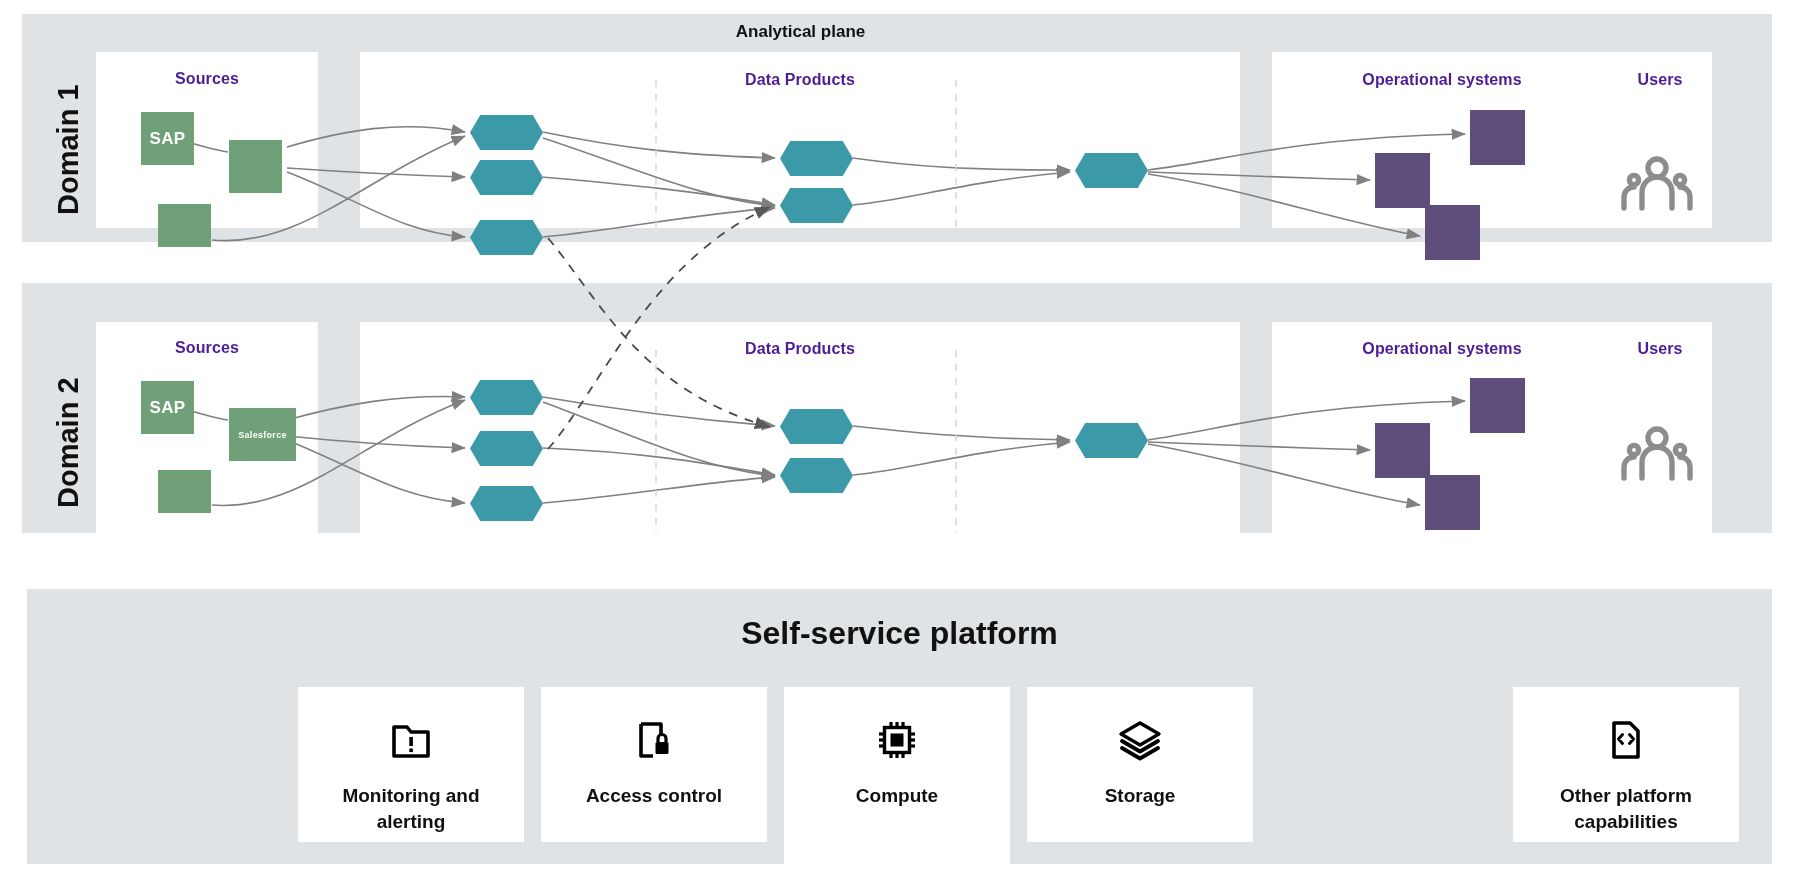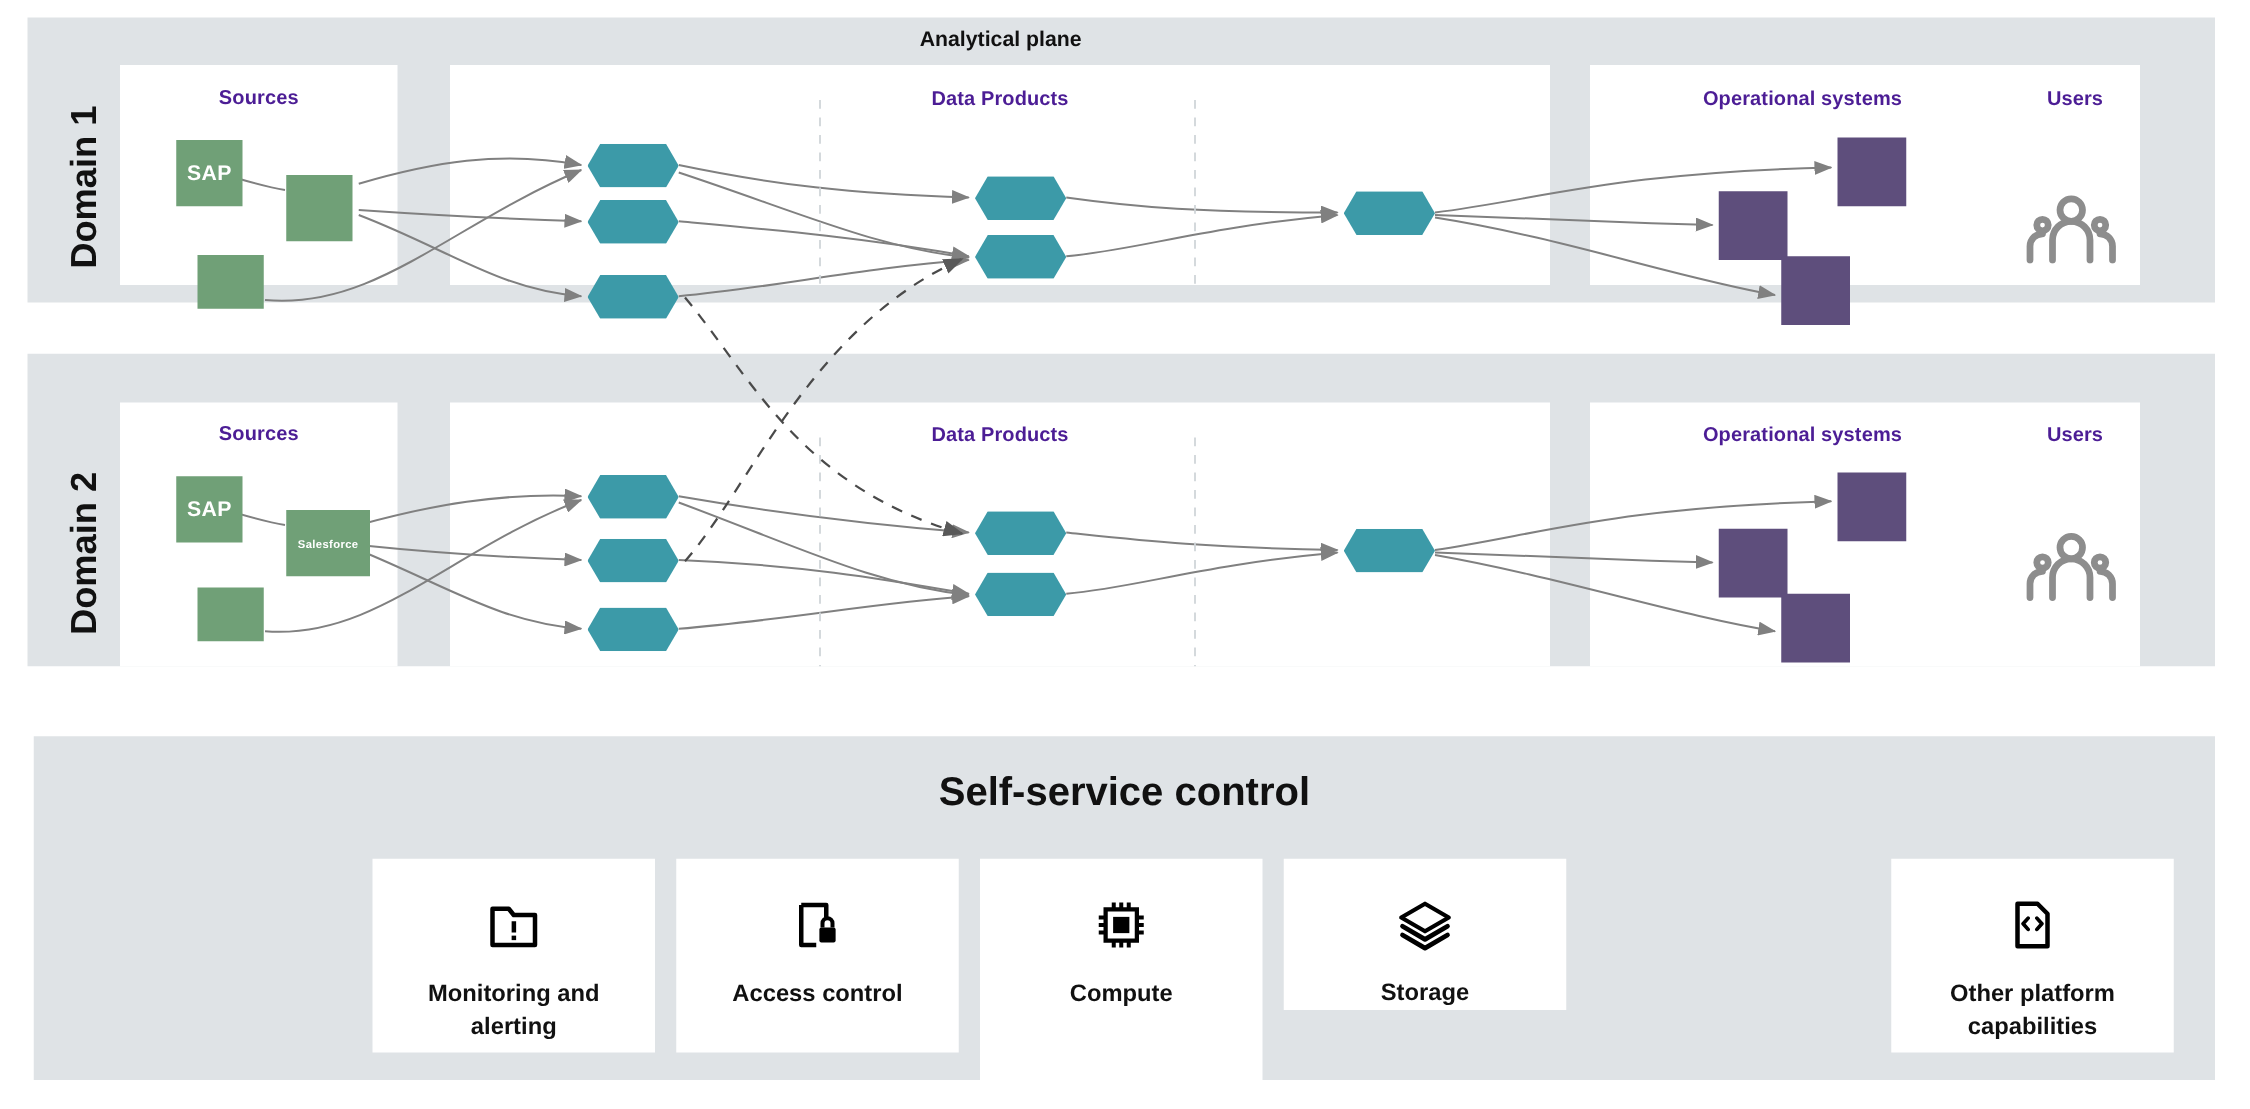--- a/index.html
+++ b/index.html
@@ -237,21 +237,21 @@
         <circle cx="14" cy="25" r="4.6"></circle>
         <path d="M4 53 V42 a10 10 0 0 1 10 -10"></path>
         <circle cx="60" cy="25" r="4.6"></circle>
         <path d="M70 53 V42 a10 10 0 0 0 -10 -10"></path>
       </g>
     </svg>
   </div>
 
   <div id="ssp" style="left:27px;top:589px;width:1745px;height:275px;"></div>
 
-  <div id="ssp-title" style="left:27px;top:615px;width:1745px;">Self-service control</div>
+  <div id="ssp-title" style="left:27px;top:615px;width:1745px;">Self-service platform</div>
 
 
   <div class="cap-card" style="left:298px;top:687px;width:226px;height:155px;">
     <div class="cap-icon">
       <svg width="42" height="42" viewBox="0 0 42 42">
         <path d="M4 8 h13 l4 5 h17 v24 h-34 z" fill="none" stroke="#000" stroke-width="3.6" stroke-linejoin="round"></path>
         <rect x="19.3" y="18" width="3.6" height="9" fill="#000"></rect>
         <rect x="19.3" y="29.5" width="3.6" height="3.6" fill="#000"></rect>
       </svg>
     </div>
@@ -286,21 +286,21 @@
             <line x1="3" y1="27" x2="8.5" y2="27"></line>
           <line x1="33.5" y1="15" x2="39" y2="15"></line>
             <line x1="33.5" y1="21" x2="39" y2="21"></line>
             <line x1="33.5" y1="27" x2="39" y2="27"></line>
         </g>
       </svg>
     </div>
     <div class="cap-label">Compute</div>
   </div>
 
-  <div class="cap-card" style="left:1027px;top:687px;width:226px;height:121px;">
+  <div class="cap-card" style="left:1027px;top:687px;width:226px;height:155px;">
     <div class="cap-icon">
       <svg width="46" height="42" viewBox="0 0 46 42">
         <path d="M23 4 L42 15 L23 26 L4 15 Z" fill="none" stroke="#000" stroke-width="3.4" stroke-linejoin="round"></path>
         <path d="M5 22 L23 32.5 L41 22" fill="none" stroke="#000" stroke-width="3.8" stroke-linejoin="round" stroke-linecap="round"></path>
         <path d="M5 29 L23 39.5 L41 29" fill="none" stroke="#000" stroke-width="3.8" stroke-linejoin="round" stroke-linecap="round"></path>
       </svg>
     </div>
     <div class="cap-label">Storage</div>
   </div>
 

